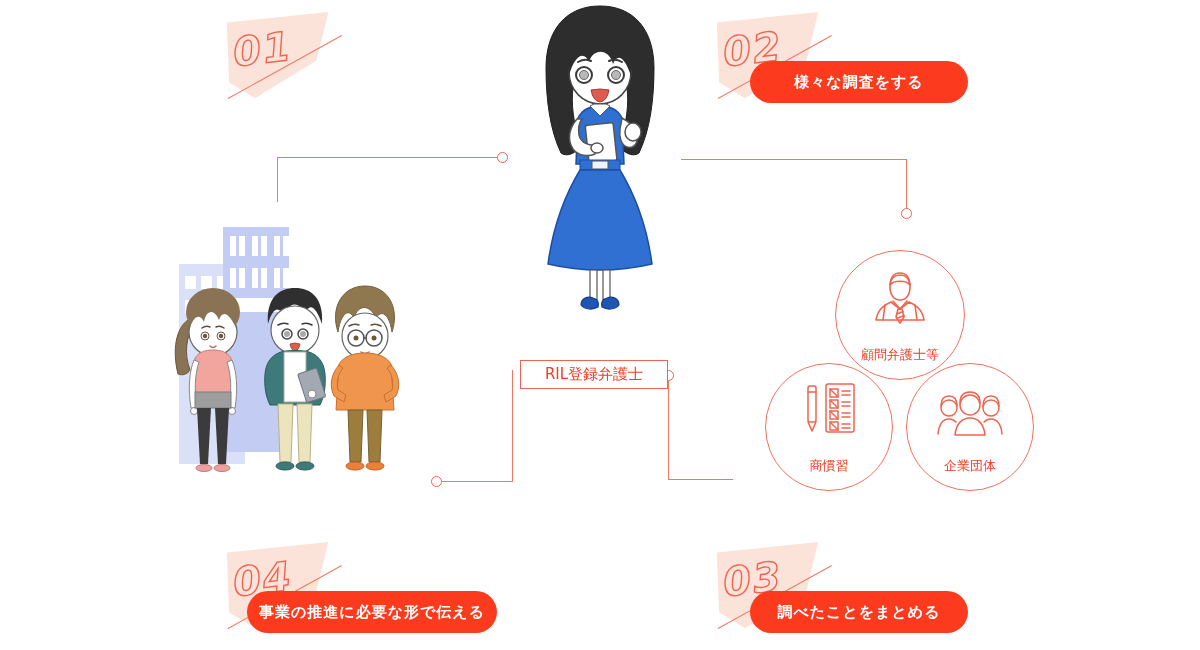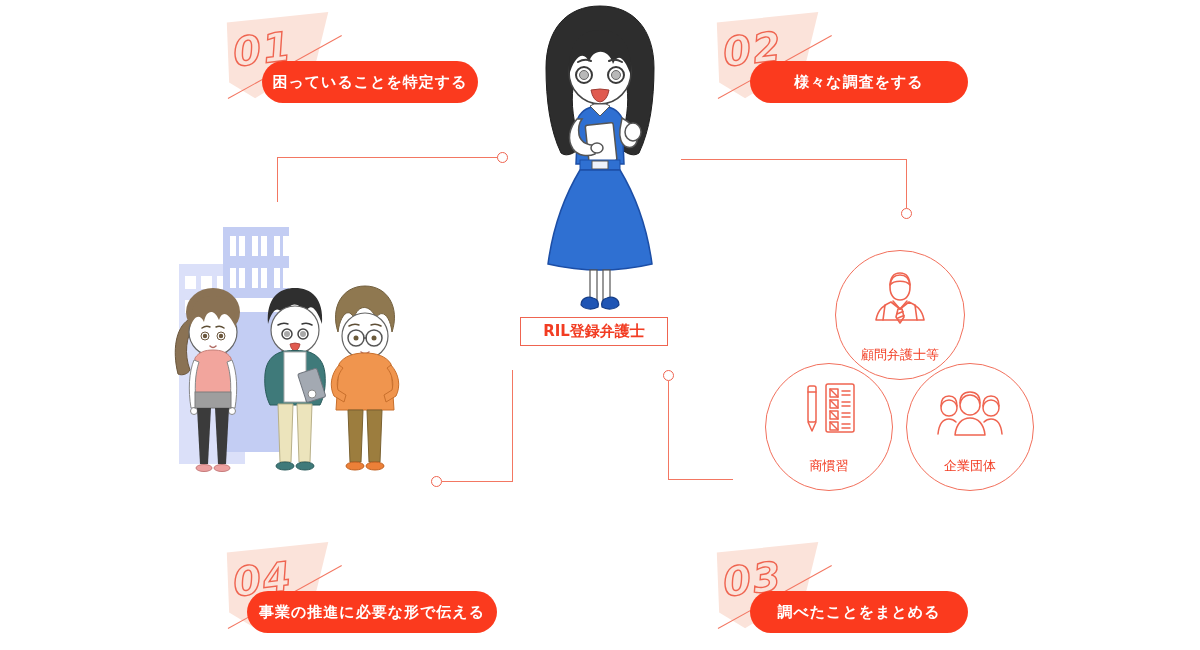--- a/index.html
+++ b/index.html
@@ -18,21 +18,21 @@
   .pill{position:absolute;top:51px;height:42px;background:#fb3a1e;border-radius:21px;
         color:#fff;font-size:15px;font-weight:bold;letter-spacing:1px;text-align:center;
         line-height:42px;white-space:nowrap;}
   #badge-01{left:205px;top:10px;}  #badge-01 .pill{left:57px;width:216px;}
   #badge-02{left:695px;top:10px;}  #badge-02 .pill{left:55px;width:218px;}
   #badge-03{left:695px;top:540px;} #badge-03 .pill{left:55px;width:218px;text-align:center;}
   #badge-04{left:205px;top:540px;} #badge-04 .pill{left:42px;width:250px;}
 
   
   .tagbox{position:absolute;border:1px solid #ef6450;background:#fff;color:#f23c22;
-          font-weight:bold;text-align:center;}
+          font-weight:normal;text-align:center;margin-top:43px;}
   #center-label{left:520px;top:317px;width:146px;height:27px;font-size:15px;line-height:27px;}
   #startup-label{left:220px;top:492px;width:148px;height:27px;font-size:14px;line-height:27px;}
 
   
   .rescircle{position:absolute;border:1.4px solid #f2705c;border-radius:50%;background:transparent;}
   #circle-consultant{left:835px;top:250px;width:128px;height:128px;}
   #circle-custom{left:765px;top:363px;width:126px;height:126px;}
   #circle-org{left:906px;top:363px;width:126px;height:126px;}
   .rescircle .icn{position:absolute;left:50%;transform:translateX(-50%);top:16px;}
   .reslabel{position:absolute;left:0;right:0;bottom:15px;text-align:center;color:#f23c22;
@@ -48,21 +48,20 @@
 </style>
 </head>
 <body>
 
 <div id="canvas">
 
   <div class="badge" id="badge-01">
     <div class="pent"></div>
     <div class="diag"></div>
     <div class="stepnum">01</div>
-    <div class="pill">困っていることを特定する</div>
   </div>
 
   <div class="badge" id="badge-02">
     <div class="pent"></div>
     <div class="diag"></div>
     <div class="stepnum">02</div>
     <div class="pill">様々な調査をする</div>
   </div>
 
   <div class="badge" id="badge-03">

